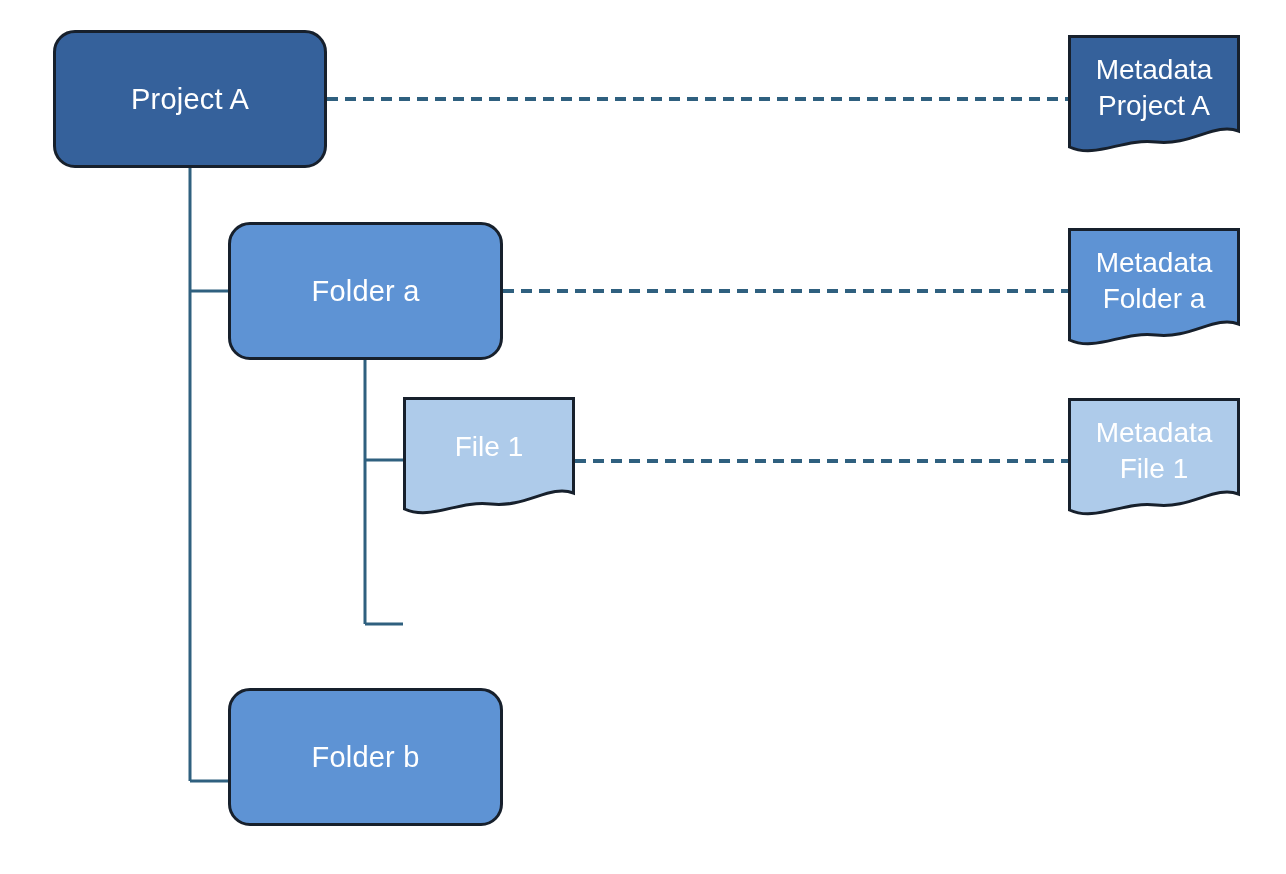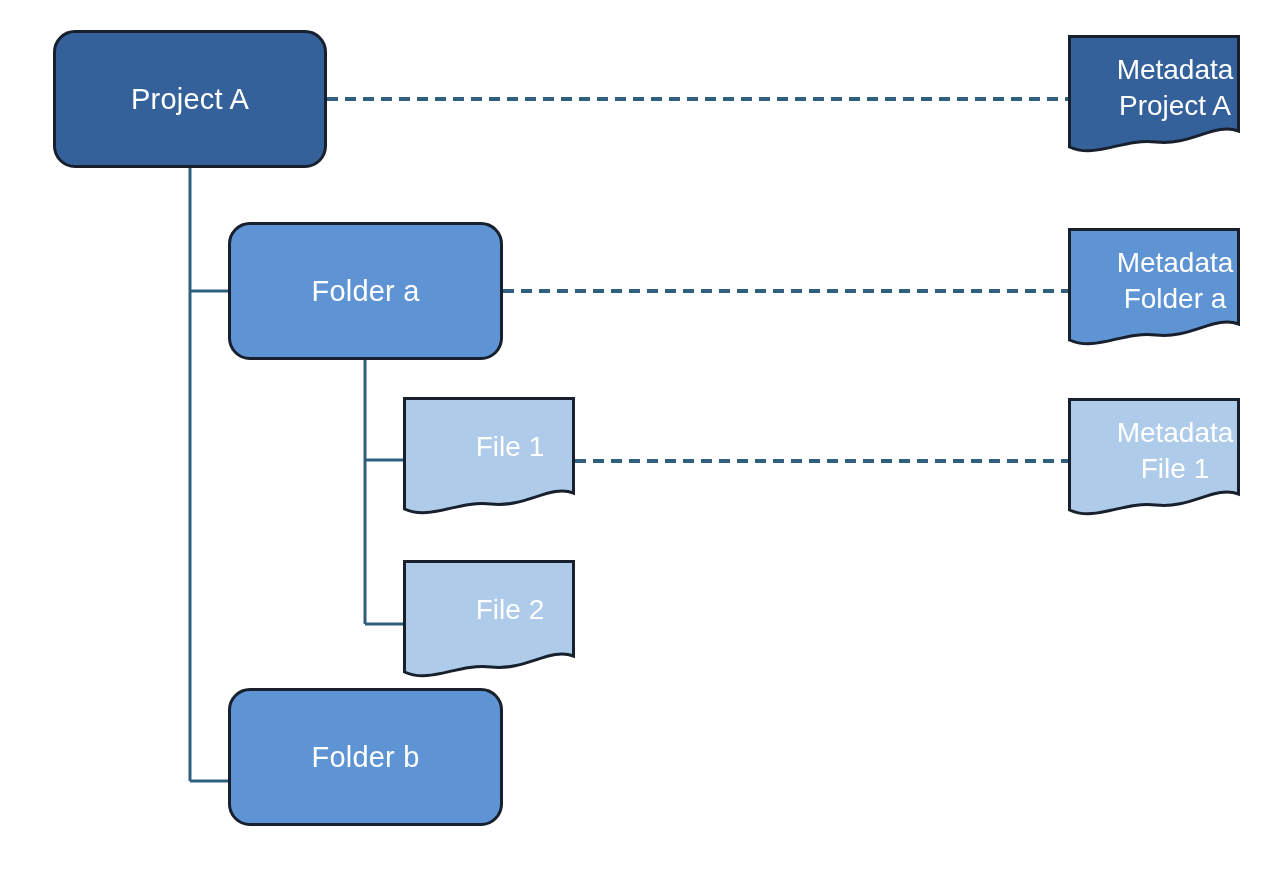--- a/index.html
+++ b/index.html
@@ -74,21 +74,20 @@
     left: 0; top: 0;
     width: 100%;
     height: 100px;
     display: flex;
     flex-direction: column;
     align-items: center;
     justify-content: center;
     color: var(--label-text);
     text-align: center;
     line-height: 36px;
-    padding-left: 21px;
   }
 </style>
 </head>
 <body>
 
 <div class="canvas">
 
   <svg class="connectors" viewBox="0 0 1286 874">
     <path class="solid" d="M190,168 V781"></path>
     <path class="solid" d="M190,291 H228"></path>
@@ -115,28 +114,20 @@
 
   <div class="doc-node file-doc" style="left:403px; top:397px; width:172px; height:126px;">
     <svg width="172" height="126" viewBox="0 0 172 126">
       <path d="M1.5,1.5 L170.5,1.5 L170.5,96 C147,87 123,111 88,107 C55,103 28,124 1.5,112 Z"></path>
     </svg>
     <div class="doc-label">
       <span>File 1</span>
     </div>
   </div>
 
-  <div class="doc-node file-doc" style="left:403px; top:560px; width:172px; height:126px;">
-    <svg width="172" height="126" viewBox="0 0 172 126">
-      <path d="M1.5,1.5 L170.5,1.5 L170.5,96 C147,87 123,111 88,107 C55,103 28,124 1.5,112 Z"></path>
-    </svg>
-    <div class="doc-label">
-      <span>File 2</span>
-    </div>
-  </div>
 
   <div class="doc-node project-meta" style="left:1068px; top:35px; width:172px; height:126px;">
     <svg width="172" height="126" viewBox="0 0 172 126">
       <path d="M1.5,1.5 L170.5,1.5 L170.5,96 C147,87 123,111 88,107 C55,103 28,124 1.5,112 Z"></path>
     </svg>
     <div class="doc-label" style="height:105px;">
       <span>Metadata</span>
       <span>Project A</span>
     </div>
   </div>

